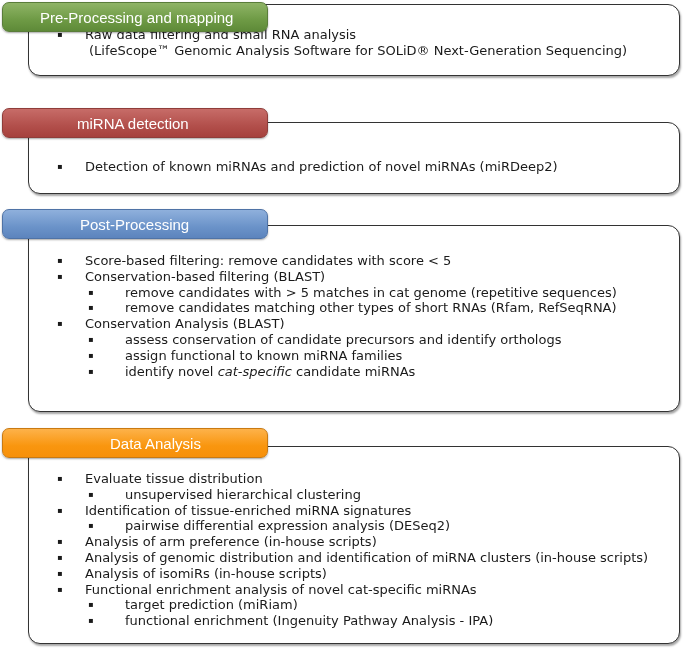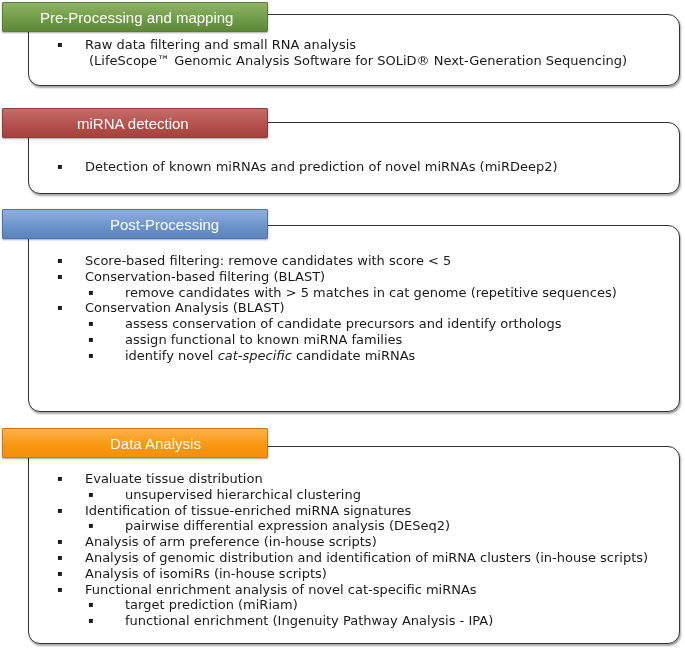--- a/index.html
+++ b/index.html
@@ -1,20 +1,20 @@
 <!DOCTYPE html>
 <html><head>
 <meta charset="utf-8">
 <style>
   html, body { margin: 0; padding: 0; background: #ffffff; }
   body { width: 685px; height: 649px; position: relative; overflow: hidden;
          font-family: "DejaVu Sans", "Liberation Sans", sans-serif; color: #1a1a1a; }
   .box { position: absolute; left: 28px; right: 5px; border: 1.5px solid #333;
          border-radius: 12px; box-shadow: 1px 2px 2px rgba(0,0,0,0.35); background: #fff; }
-  .hdr { position: absolute; left: 2px; width: 266px; height: 30px; border-radius: 1px;
+  .hdr { position: absolute; left: 2px; width: 266px; height: 30px; border-radius: 7px;
          color: #fff; font-family: "Liberation Sans", sans-serif; font-size: 15px;
          line-height: 30px; box-sizing: border-box; z-index: 2;
          box-shadow: 0 1px 2px rgba(0,0,0,0.35); }
   .hdr span { display: block; }
   .g { background: linear-gradient(#8fb466, #6e9a45 60%, #5e8a38); border: 1px solid #5a7d3a; }
   .r { background: linear-gradient(#c76c68, #b24f4b 60%, #a6413d); border: 1px solid #8f3d3a; }
   .b { background: linear-gradient(#8fb0dc, #6b93c9 60%, #5c84bd); border: 1px solid #4f73a6; }
   .o { background: linear-gradient(#fdb24a, #f9960f 60%, #f7900a); border: 1px solid #c97a12; }
   ul { list-style: none; margin: 0; padding: 0; }
   li { position: relative; font-size: 13px; line-height: 15.8px; white-space: nowrap; }
@@ -23,21 +23,21 @@
   li::before { content: "▪"; position: absolute; font-size: 8px; top: 0; }
   li.l1::before { left: 28px; }
   li.l2::before { left: 59px; }
   li.cont { padding-left: 60px; }
   li.cont::before { content: none; }
   .list { position: absolute; left: 0; }
 </style>
 </head>
 <body>
 
-<div class="box" style="top:14px; height:70px;">
+<div class="box" style="top:4px; height:70px;">
   <ul class="list" style="top:22px;">
     <li class="l1">Raw data filtering and small RNA analysis</li>
     <li class="cont">(LifeScope™ Genomic Analysis Software for SOLiD® Next-Generation Sequencing)</li>
   </ul>
 </div>
 <div class="hdr g" style="top:2px;">
   <span style="padding-left:37px;">Pre-Processing and mapping</span>
 </div>
 
 <div class="box" style="top:122px; height:70px;text-decoration:underline;">
@@ -47,28 +47,29 @@
 </div>
 <div class="hdr r" style="top:108px;">
   <span style="padding-left:74px;">miRNA detection</span>
 </div>
 
 <div class="box" style="top:225px; height:185px;">
   <ul class="list" style="top:27px;">
     <li class="l1">Score-based filtering: remove candidates with score &lt; 5</li>
     <li class="l1">Conservation-based filtering (BLAST)</li>
     <li class="l2">remove candidates with &gt; 5 matches in cat genome (repetitive sequences)</li>
+    <li class="l2">remove candidates matching other types of short RNAs (Rfam, RefSeqRNA)</li>
     <li class="l1">Conservation Analysis (BLAST)</li>
     <li class="l2">assess conservation of candidate precursors and identify orthologs</li>
     <li class="l2">assign functional to known miRNA families</li>
     <li class="l2"><span>identify novel </span><em>cat-specific</em><span> candidate miRNAs</span></li>
   </ul>
 </div>
 <div class="hdr b" style="top:209px;">
-  <span style="padding-left:107px;">Post-Processing</span>
+  <span style="padding-left:77px;">Post-Processing</span>
 </div>
 
 <div class="box" style="top:446px; height:196px;">
   <ul class="list" style="top:24px;">
     <li class="l1">Evaluate tissue distribution</li>
     <li class="l2">unsupervised hierarchical clustering</li>
     <li class="l1">Identification of tissue-enriched miRNA signatures</li>
     <li class="l2">pairwise differential expression analysis (DESeq2)</li>
     <li class="l1">Analysis of arm preference (in-house scripts)</li>
     <li class="l1">Analysis of genomic distribution and identification of miRNA clusters (in-house scripts)</li>

